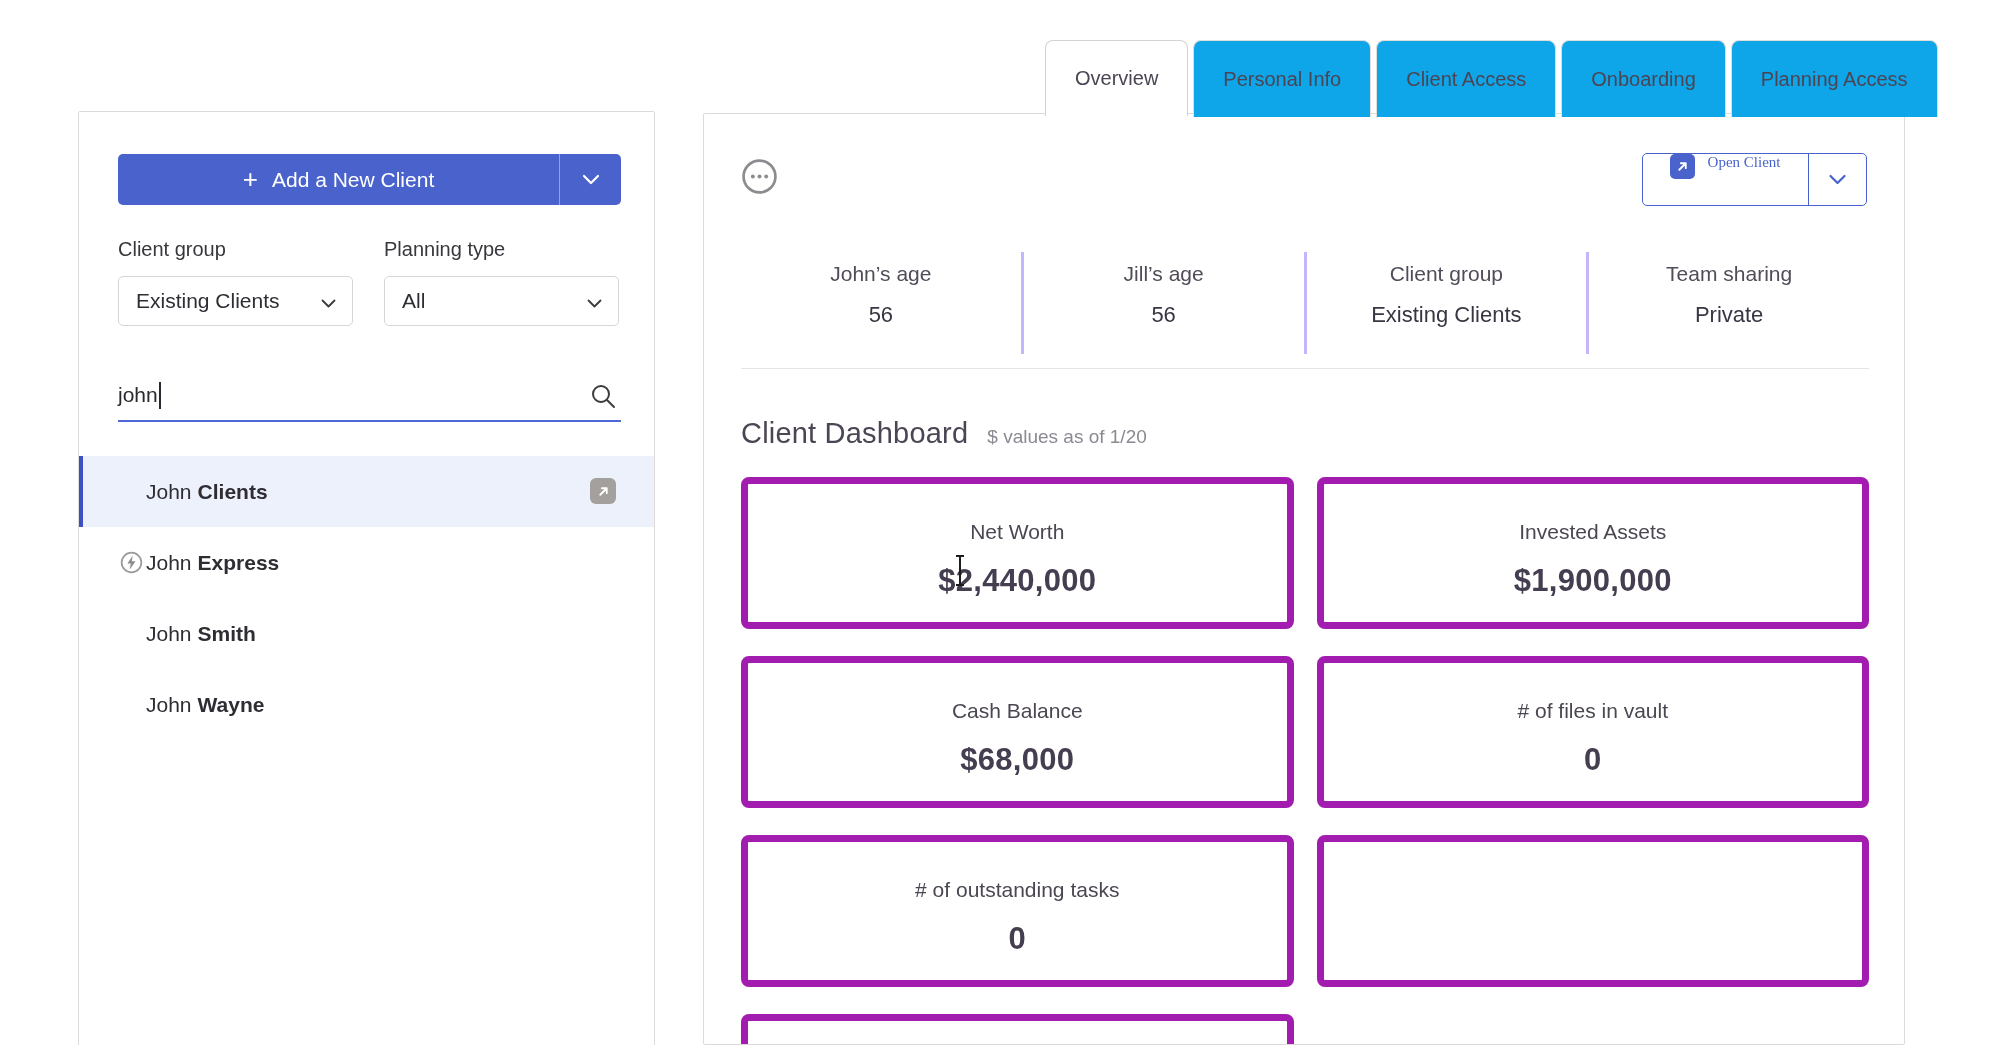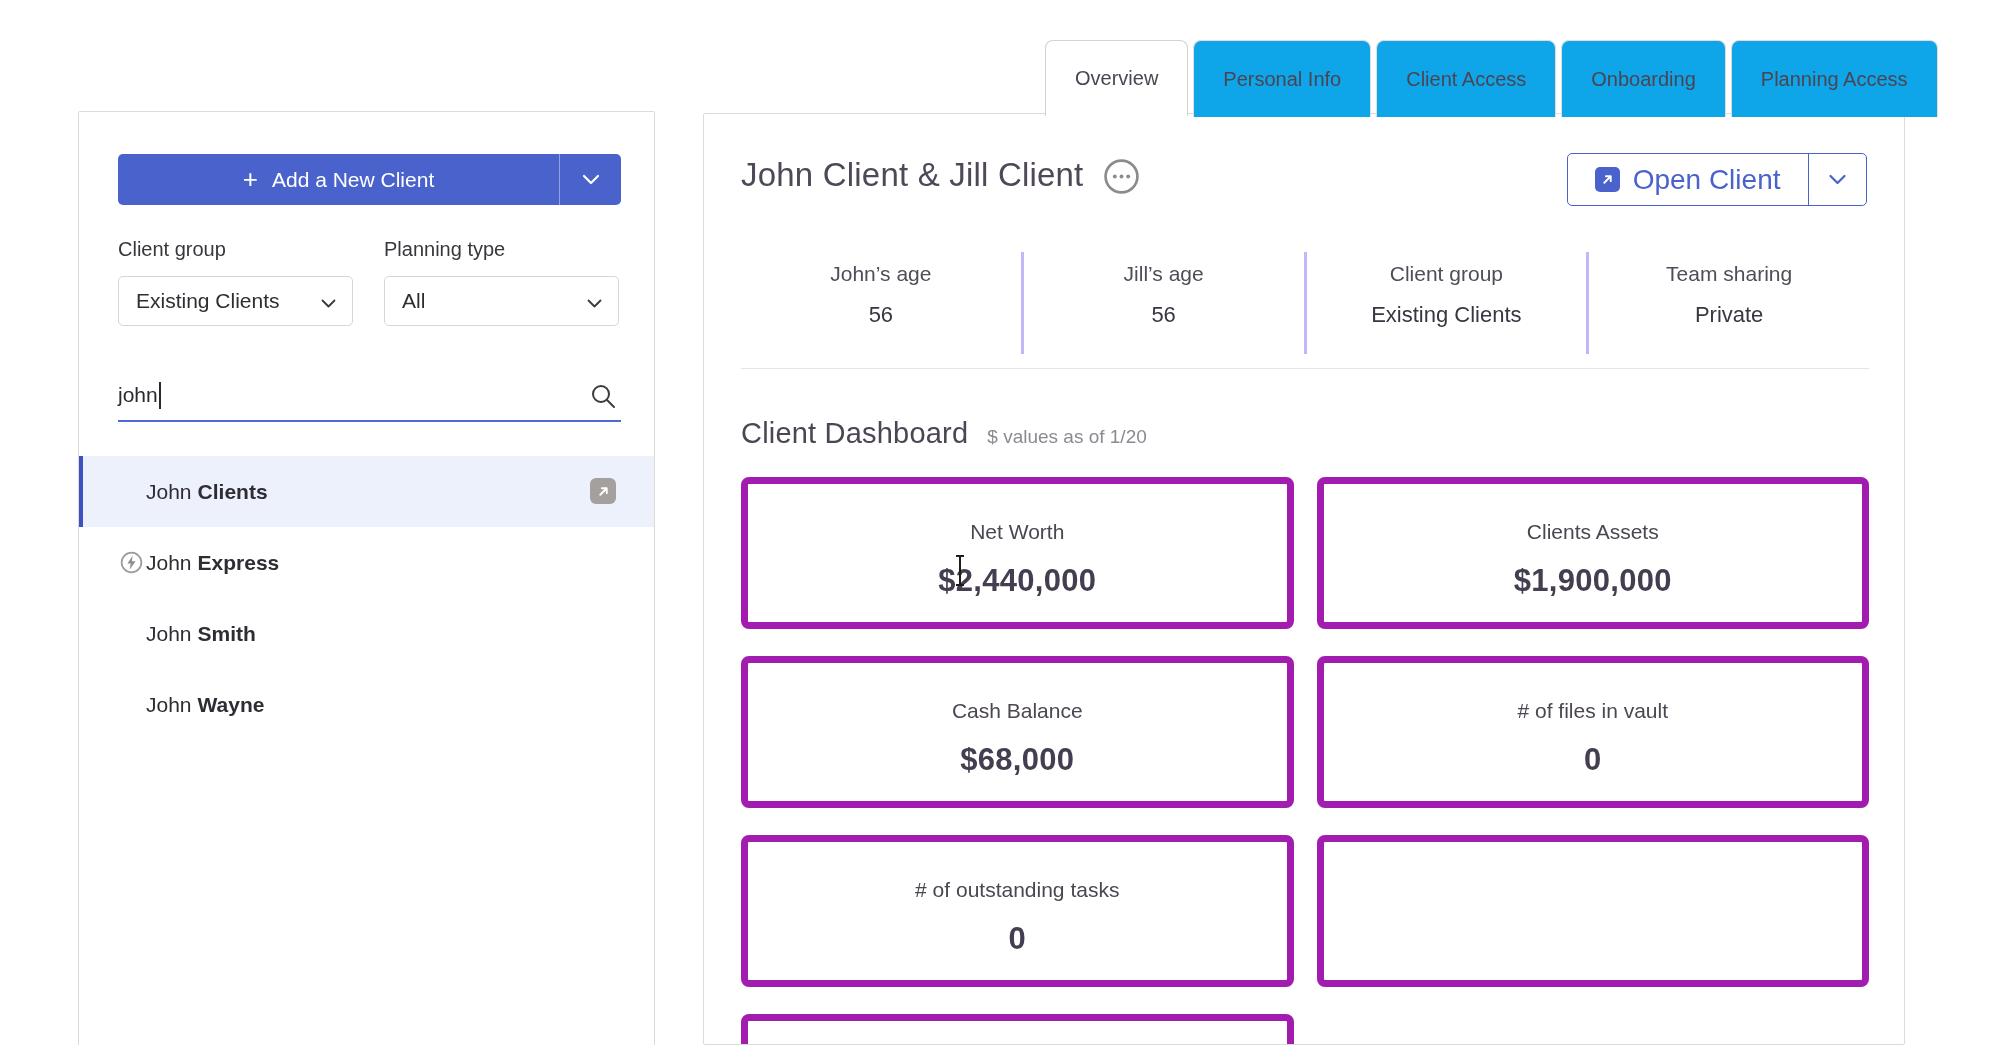--- a/index.html
+++ b/index.html
@@ -64,21 +64,21 @@
 
   
   .title-row { position:absolute; left:37px; top:40px; display:flex; align-items:center; gap:20px; }
   .page-title { font-size:33px; font-weight:500; color:#4f4858; letter-spacing:.2px; }
   .more-icon { line-height:0; cursor:pointer; margin-top:4px; }
 
   .open-btn {
     position:absolute; right:37px; top:39px; height:53px; display:flex;
     border:1.5px solid #4a63cc; border-radius:5px; background:#fff; color:#4a63cc; overflow:hidden;
   }
-  .open-btn-main { display:flex; align-items:center; gap:13px; padding:0 27px; font-size:28px; font-weight:500; cursor:pointer; }
+  .open-btn-main { display:flex; gap:13px; padding:0 27px; font-size:15px; font-weight:500; cursor:pointer;font-family:Liberation Serif, serif; }
   .open-btn-icon { width:25px; height:25px; background:#4a63cc; border-radius:5px; display:flex; align-items:center; justify-content:center; }
   .open-btn-divider { width:1.5px; background:#4a63cc; }
   .open-btn-caret { width:57px; display:flex; align-items:center; justify-content:center; cursor:pointer; }
 
   
   .summary { position:absolute; left:37px; top:138px; width:1128px; display:flex; }
   .summary-col { flex:1; text-align:center; padding:10px 0 26px; }
   .summary-col + .summary-col { border-left:3px solid #c4b5fd; }
   .summary-label { font-size:21px; color:#514c58; }
   .summary-value { font-size:22px; color:#3a3542; margin-top:16px; }
@@ -203,21 +203,20 @@
       <div class="client-row">
         <span>John</span>
         <span class="last">Wayne</span>
       </div>
     </div>
   </div>
 
   <div class="panel right-panel">
 
     <div class="title-row">
-      <span class="page-title">John Client &amp; Jill Client</span>
       <span class="more-icon">
         <svg width="37" height="37" viewBox="0 0 36 36">
             <circle cx="18" cy="18" r="15.5" fill="none" stroke="#8e8b90" stroke-width="2.6"></circle>
             <circle cx="11.5" cy="18" r="1.9" fill="#8e8b90"></circle>
             <circle cx="18" cy="18" r="1.9" fill="#8e8b90"></circle>
             <circle cx="24.5" cy="18" r="1.9" fill="#8e8b90"></circle>
           </svg>
       </span>
     </div>
 
@@ -265,21 +264,21 @@
       <span class="dash-title">Client Dashboard</span>
       <span class="dash-subtitle">$ values as of 1/20</span>
     </div>
 
     <div class="cards">
       <div class="card">
         <div class="card-label">Net Worth</div>
         <div class="card-value">$2,440,000</div>
       </div>
       <div class="card">
-        <div class="card-label">Clients Assets</div>
+        <div class="card-label">Invested Assets</div>
         <div class="card-value">$1,900,000</div>
       </div>
       <div class="card">
         <div class="card-label">Cash Balance</div>
         <div class="card-value">$68,000</div>
       </div>
       <div class="card">
         <div class="card-label"># of files in vault</div>
         <div class="card-value">0</div>
       </div>

